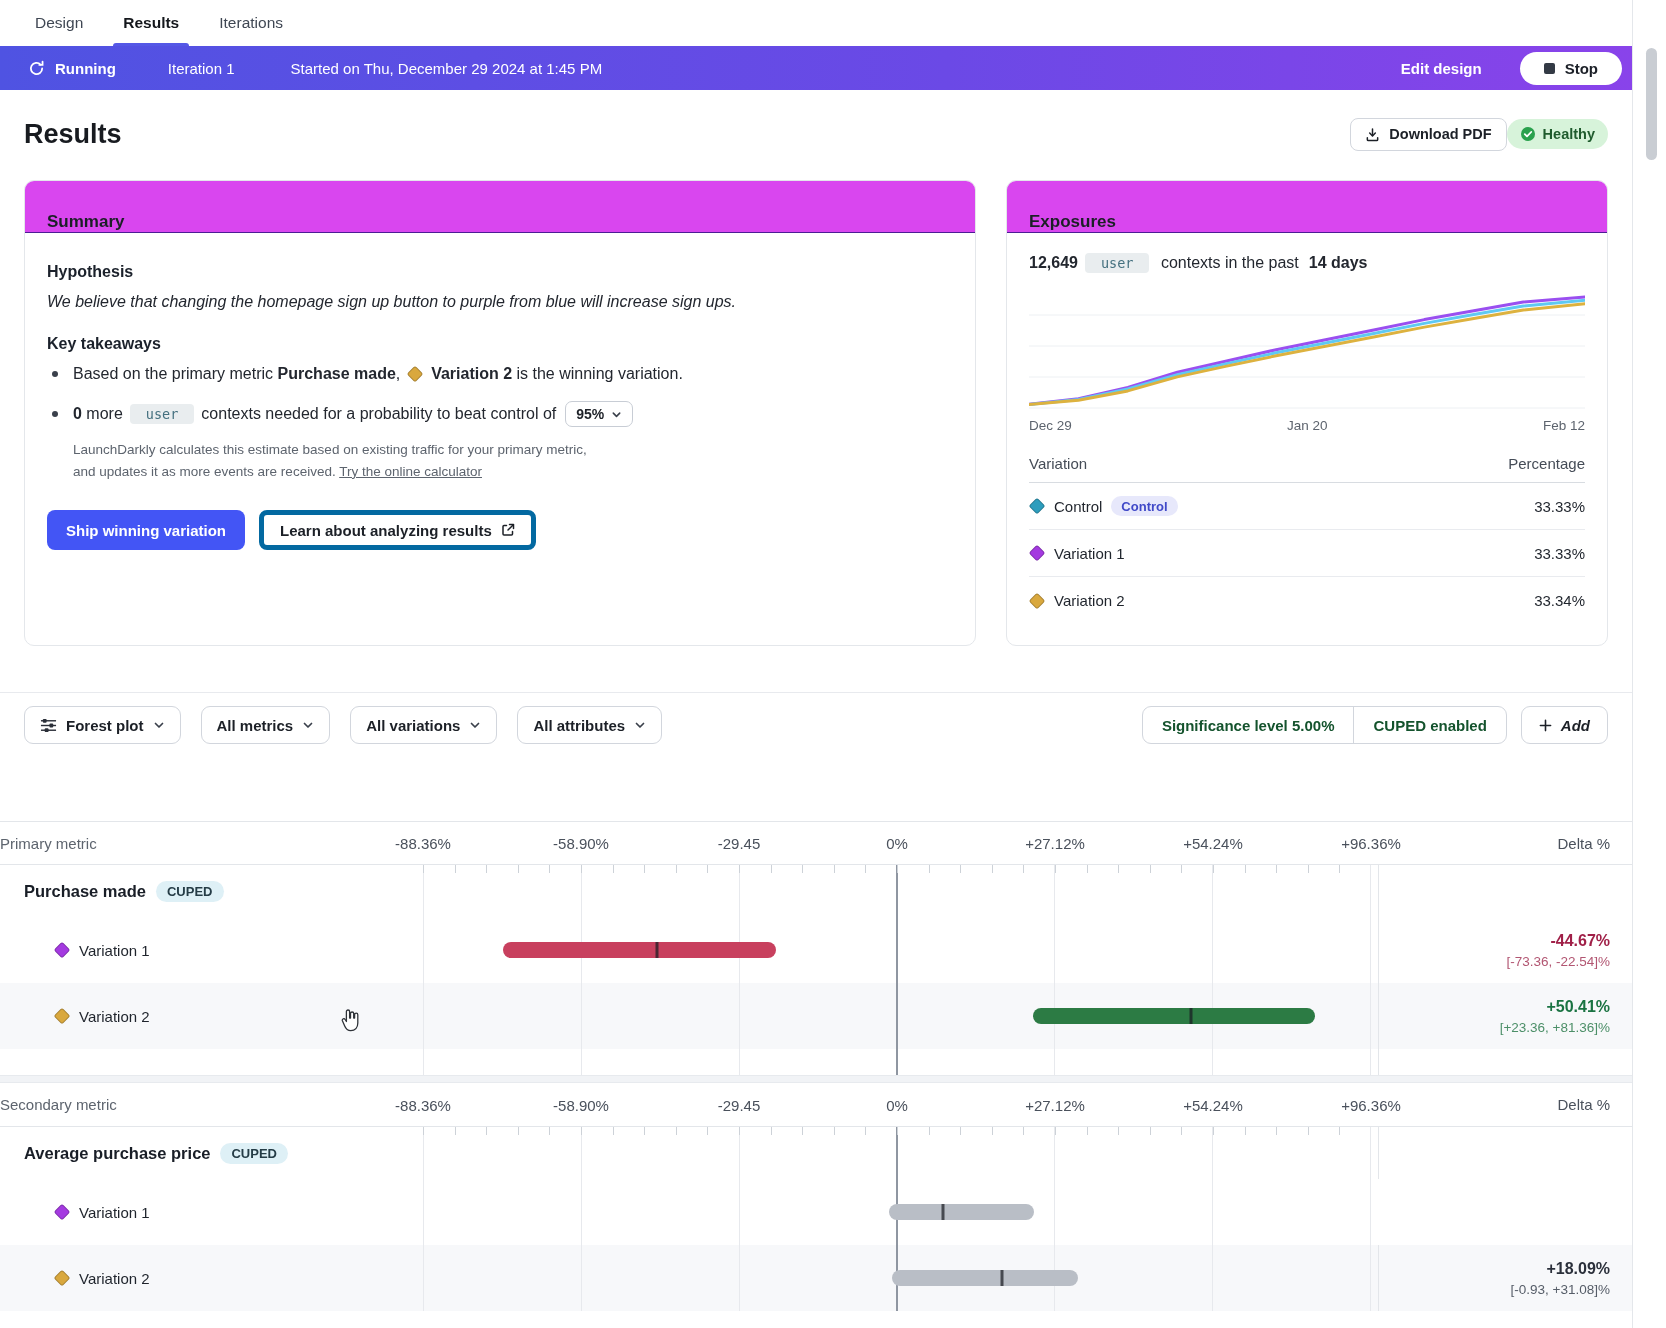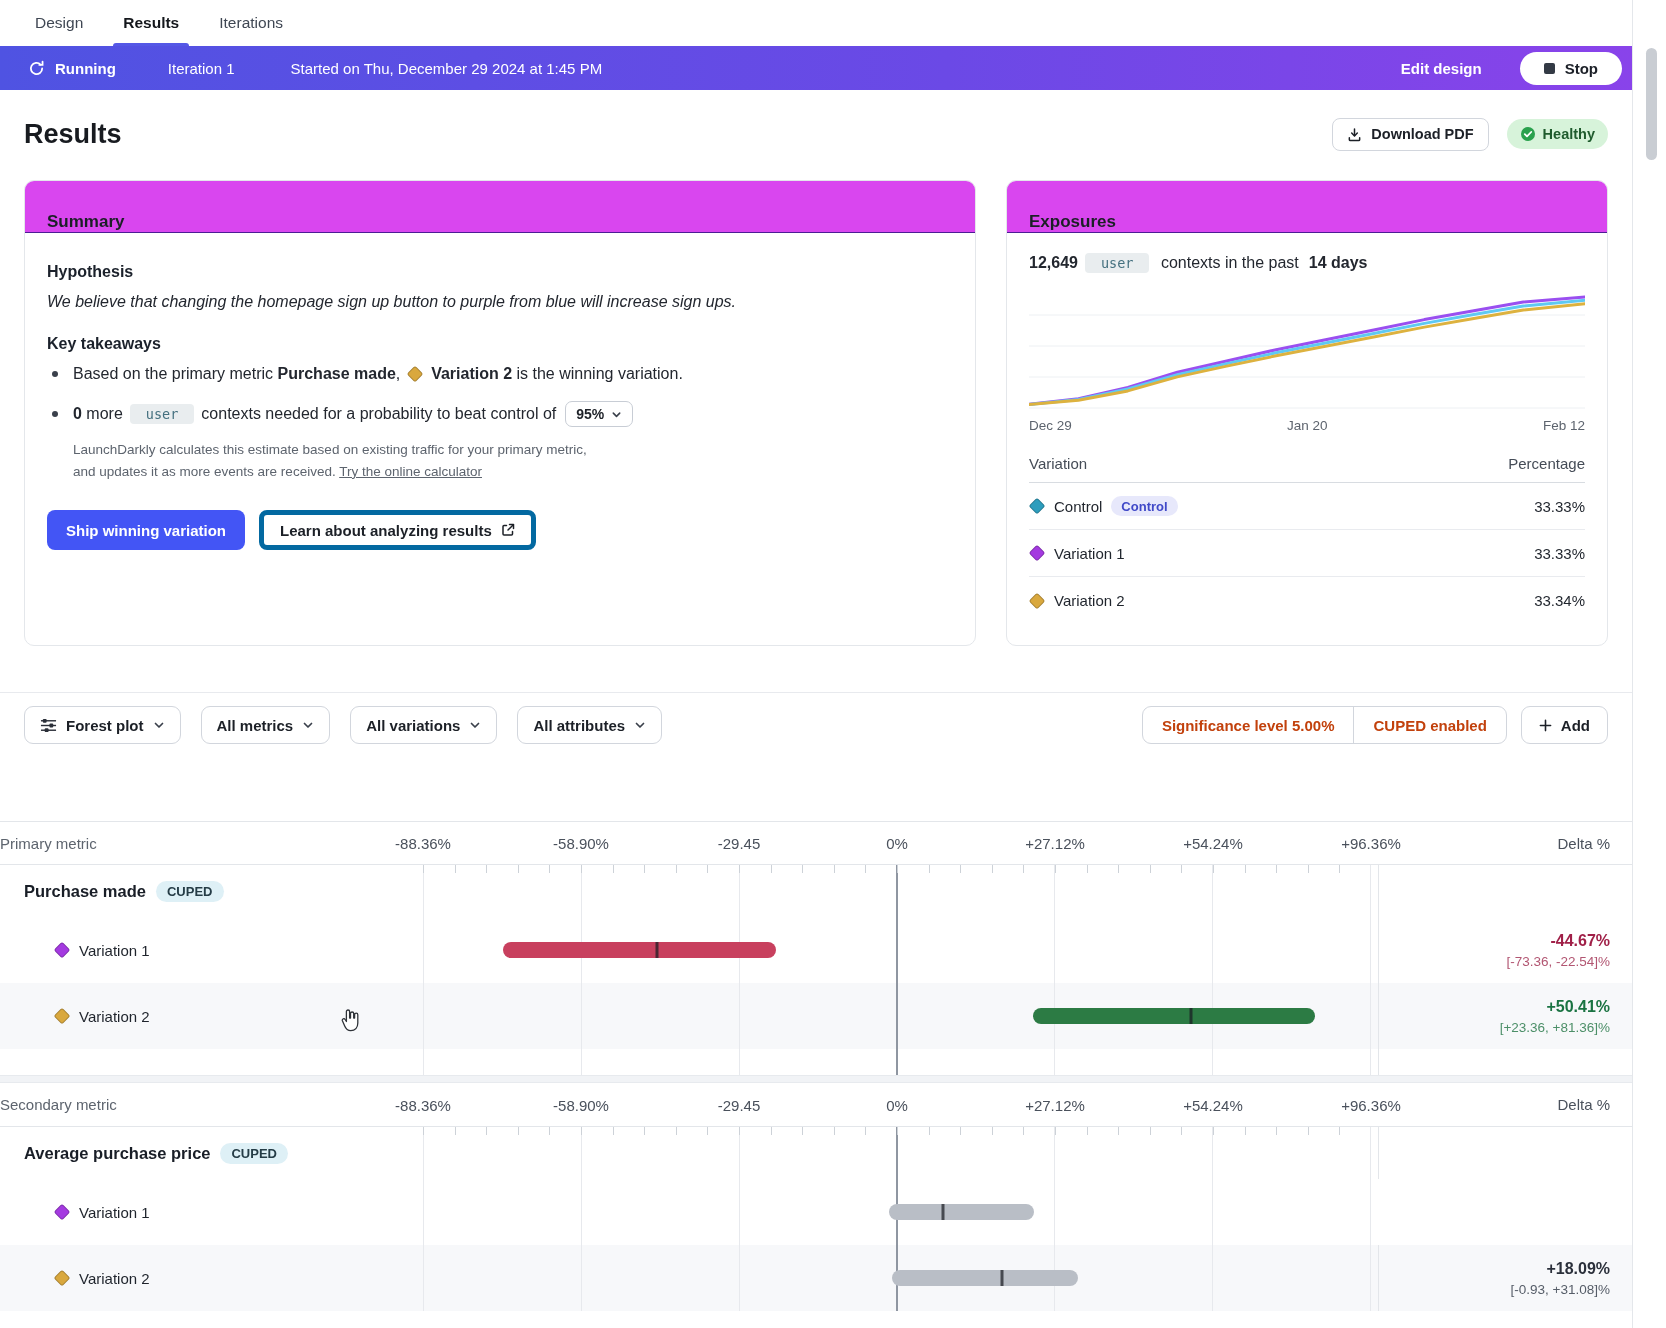--- a/index.html
+++ b/index.html
@@ -21,21 +21,21 @@
   .b-started { margin-left:56px; }
   .b-right { margin-left:auto; display:flex; align-items:center; }
   .b-edit { font-weight:600; margin-right:38px; cursor:pointer; }
   .stop-btn { background:#fff; color:#1c2028; font-weight:700; font-size:15px; height:33px; padding:0 24px;
     border-radius:17px; display:flex; align-items:center; gap:10px; margin-right:10px; border:none; cursor:pointer; }
   .stop-square { width:11px; height:11px; background:#333a45; border-radius:2px; }
 
   
   .page-head { display:flex; align-items:center; margin:26px 24px 0; height:36px; }
   .page-head h1 { font-size:27px; font-weight:700; color:#181b20; }
-  .ph-right { margin-left:auto; display:flex; align-items:center; gap:18px; }
+  .ph-right { margin-left:auto; display:flex; align-items:center; }
   .dl-btn { height:33px; border:1px solid #d2d6dd; border-radius:8px; padding:0 14px; display:flex; gap:9px;
     align-items:center; font-weight:700; font-size:14.5px; color:#1c2027; background:#fff; cursor:pointer; }
   .healthy { height:30px; background:#d7f3da; border-radius:15px; display:flex; align-items:center; gap:7px;
     padding:0 13px; color:#1f5b2d; font-weight:600; font-size:14.5px; }
 
   
   .cards { display:flex; gap:30px; margin:28px 24px 0; }
   .card { border:1px solid #e4e7eb; border-radius:10px; background:#fff; height:466px; overflow:hidden; }
   .card-sum { width:952px; flex:none; }
   .card-exp { flex:1; }
@@ -80,24 +80,24 @@
     padding:2.5px 10px; margin-left:9px; }
   .exp-val { margin-left:auto; }
 
   
   .divider { height:1px; background:#e8eaee; margin-top:46px; }
   .toolbar { display:flex; align-items:center; margin:13px 24px 0; }
   .tb-btn { height:38px; border:1px solid #d2d6dd; border-radius:9px; background:#fff; display:flex; align-items:center;
     gap:9px; padding:0 15px; font-size:15px; font-weight:700; color:#1c2027; margin-right:20px; cursor:pointer; }
   .tb-right { margin-left:auto; display:flex; align-items:center; }
   .seg { display:flex; border:1px solid #d2d6dd; border-radius:9px; height:38px; overflow:hidden; background:#fff; }
-  .seg-item { display:flex; align-items:center; padding:0 19px; font-weight:700; font-size:15px; color:#c2410c; cursor:pointer; }
+  .seg-item { display:flex; align-items:center; padding:0 19px; font-weight:700; font-size:15px; color:#14532d; cursor:pointer; }
   .seg-item + .seg-item { border-left:1px solid #d2d6dd; }
   .add-btn { height:38px; border:1px solid #d2d6dd; border-radius:9px; background:#fff; display:flex; align-items:center;
-    gap:9px; padding:0 17px; font-size:15px; font-weight:700; color:#1c2027; margin-left:14px; cursor:pointer; }
+    gap:9px; padding:0 17px; font-size:15px; font-weight:700; color:#1c2027; margin-left:14px; cursor:pointer;font-style:italic; }
 
   
   .forest { margin-top:77px; }
   .f-header { display:flex; height:44px; border-top:1px solid #e3e6ea; border-bottom:1px solid #e3e6ea; align-items:stretch; }
   .col-label { width:396px; flex:none; display:flex; align-items:center; }
   .col-plot  { width:982px; flex:none; position:relative; padding:0 7px 0 27px; }
   .scale { position:relative; height:100%; }
   .col-delta { flex:1; display:flex; flex-direction:column; justify-content:center; align-items:flex-end; padding-right:22px; }
   .f-kind { font-size:15px; color:#5d646e; }
   .f-tick { position:absolute; top:50%; transform:translate(-50%,-50%); font-size:15px; color:#4a515c; white-space:nowrap; }

